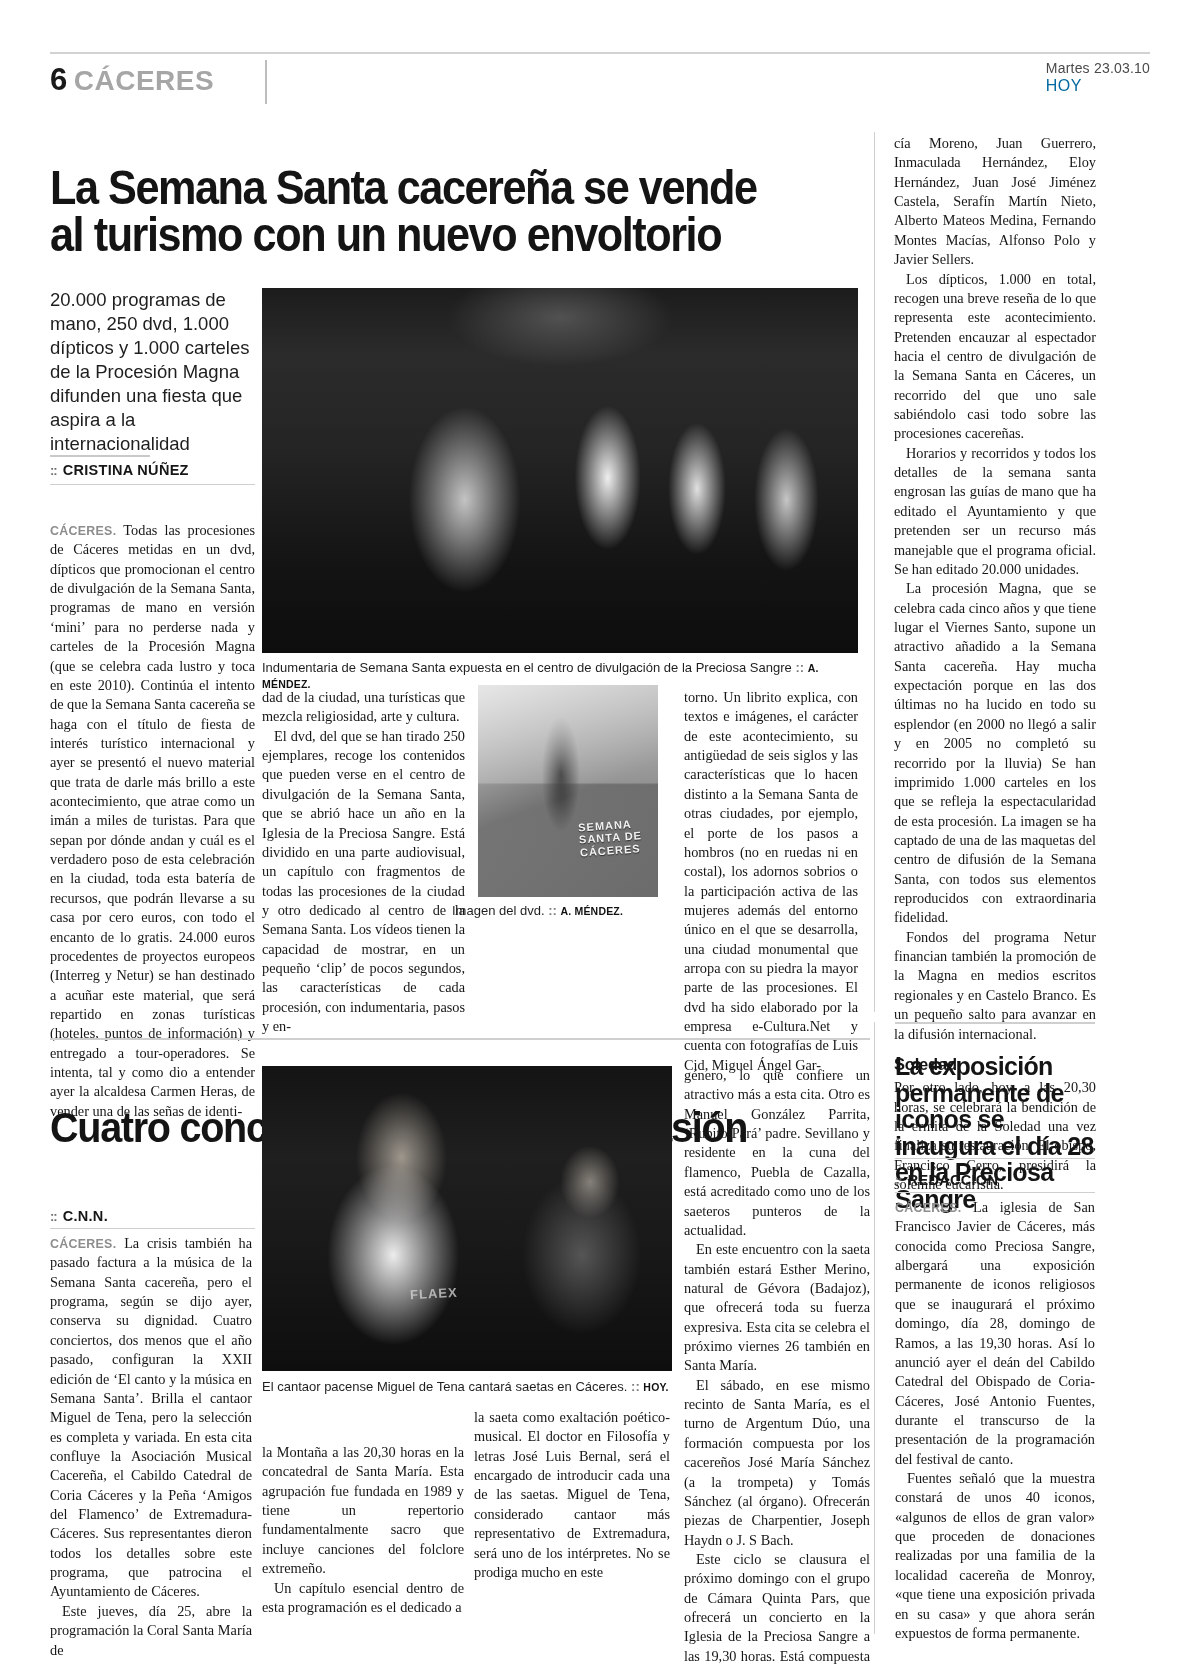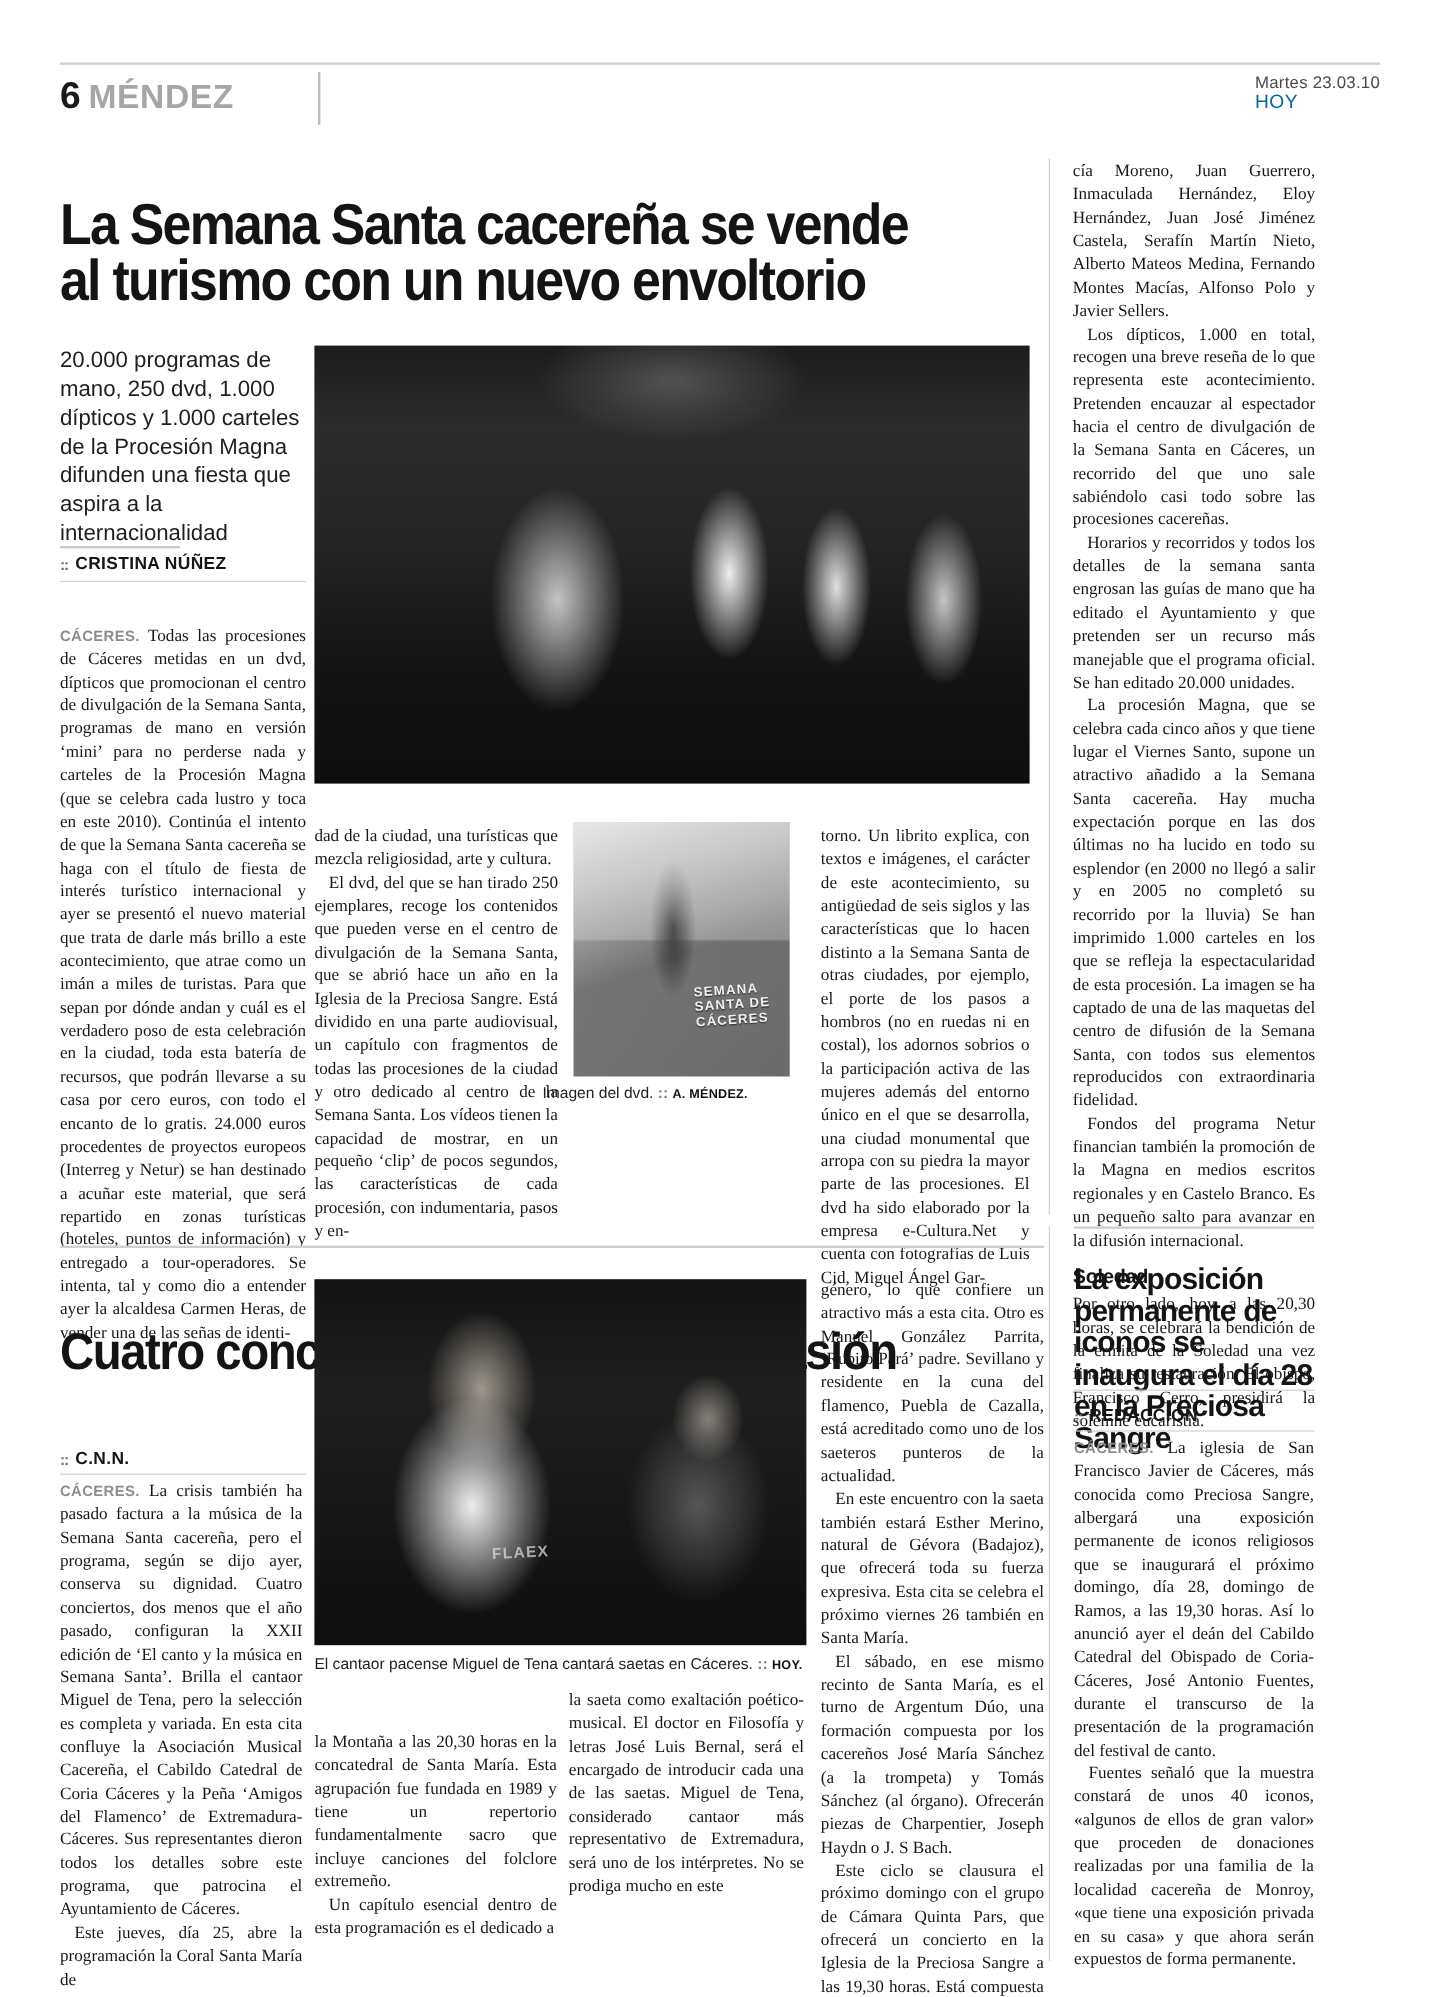--- a/index.html
+++ b/index.html
@@ -147,21 +147,21 @@
 </style>
 </head>
 <body>
 
 <div class="page">
 
   <div class="masthead">
     <div class="rule-top"></div>
     <div class="mh-left">
       <span class="mh-page-num">6</span>
-      <span class="mh-section">MÉNDEZ</span>
+      <span class="mh-section">CÁCERES</span>
     </div>
     <div class="mh-divider"></div>
     <div class="mh-right">
       <div class="mh-date">Martes 23.03.10</div>
       <div class="mh-brand">HOY</div>
     </div>
   </div>
 
   <h1 class="hl-main">La Semana Santa cacereña se vende al turismo con un nuevo envoltorio</h1>
 
@@ -175,20 +175,25 @@
     </div>
   </div>
   <div class="byline-rule"></div>
 
   <div class="col" style="left:50px; top:492px; width:205px; height:520px;margin-top:29px;">
     <p class="first"><span class="dateline">CÁCERES.</span>
       <span>Todas las procesiones de Cáceres metidas en un dvd, dípticos que promocionan el centro de divulgación de la Semana Santa, programas de mano en versión ‘mini’ para no perderse nada y carteles de la Procesión Magna (que se celebra cada lustro y toca en este 2010). Continúa el intento de que la Semana Santa cacereña se haga con el título de fiesta de interés turístico internacional y ayer se presentó el nuevo material que trata de darle más brillo a este acontecimiento, que atrae como un imán a miles de turistas. Para que sepan por dónde andan y cuál es el verdadero poso de esta celebración en la ciudad, toda esta batería de recursos, que podrán llevarse a su casa por cero euros, con todo el encanto de lo gratis. 24.000 euros procedentes de proyectos europeos (Interreg y Netur) se han destinado a acuñar este material, que será repartido en zonas turísticas (hoteles, puntos de información) y entregado a tour-operadores. Se intenta, tal y como dio a entender ayer la alcaldesa Carmen Heras, de vender una de las señas de identi-</span></p>
   </div>
 
   <div class="photo ph1" style="left:262px; top:288px; width:596px; height:365px;"></div>
+  <div class="caption" style="left:262px; top:660px; width:600px;">
+    <span>Indumentaria de Semana Santa expuesta en el centro de divulgación de la Preciosa Sangre</span>
+    <span class="credit-sep">::</span>
+    <span class="credit">A. MÉNDEZ.</span>
+  </div>
 
   <div class="col" style="left:262px; top:688px; width:203px; height:325px;">
     <p class="first">dad de la ciudad, una turísticas que mezcla religiosidad, arte y cultura.</p>
     <p>El dvd, del que se han tirado 250 ejemplares, recoge los contenidos que pueden verse en el centro de divulgación de la Semana Santa, que se abrió hace un año en la Iglesia de la Preciosa Sangre. Está dividido en una parte audiovisual, un capítulo con fragmentos de todas las procesiones de la ciudad y otro dedicado al centro de la Semana Santa.  Los vídeos tienen la capacidad de mostrar, en un pequeño ‘clip’ de pocos segundos, las características de cada procesión, con indumentaria, pasos y en-</p>
   </div>
 
   <div class="photo ph2" style="left:478px; top:685px; width:180px; height:212px;">
     <div class="ph2-text">SEMANA SANTA DE CÁCERES</div>
   </div>
   <div class="caption" style="left:452px; top:903px; width:215px;">

